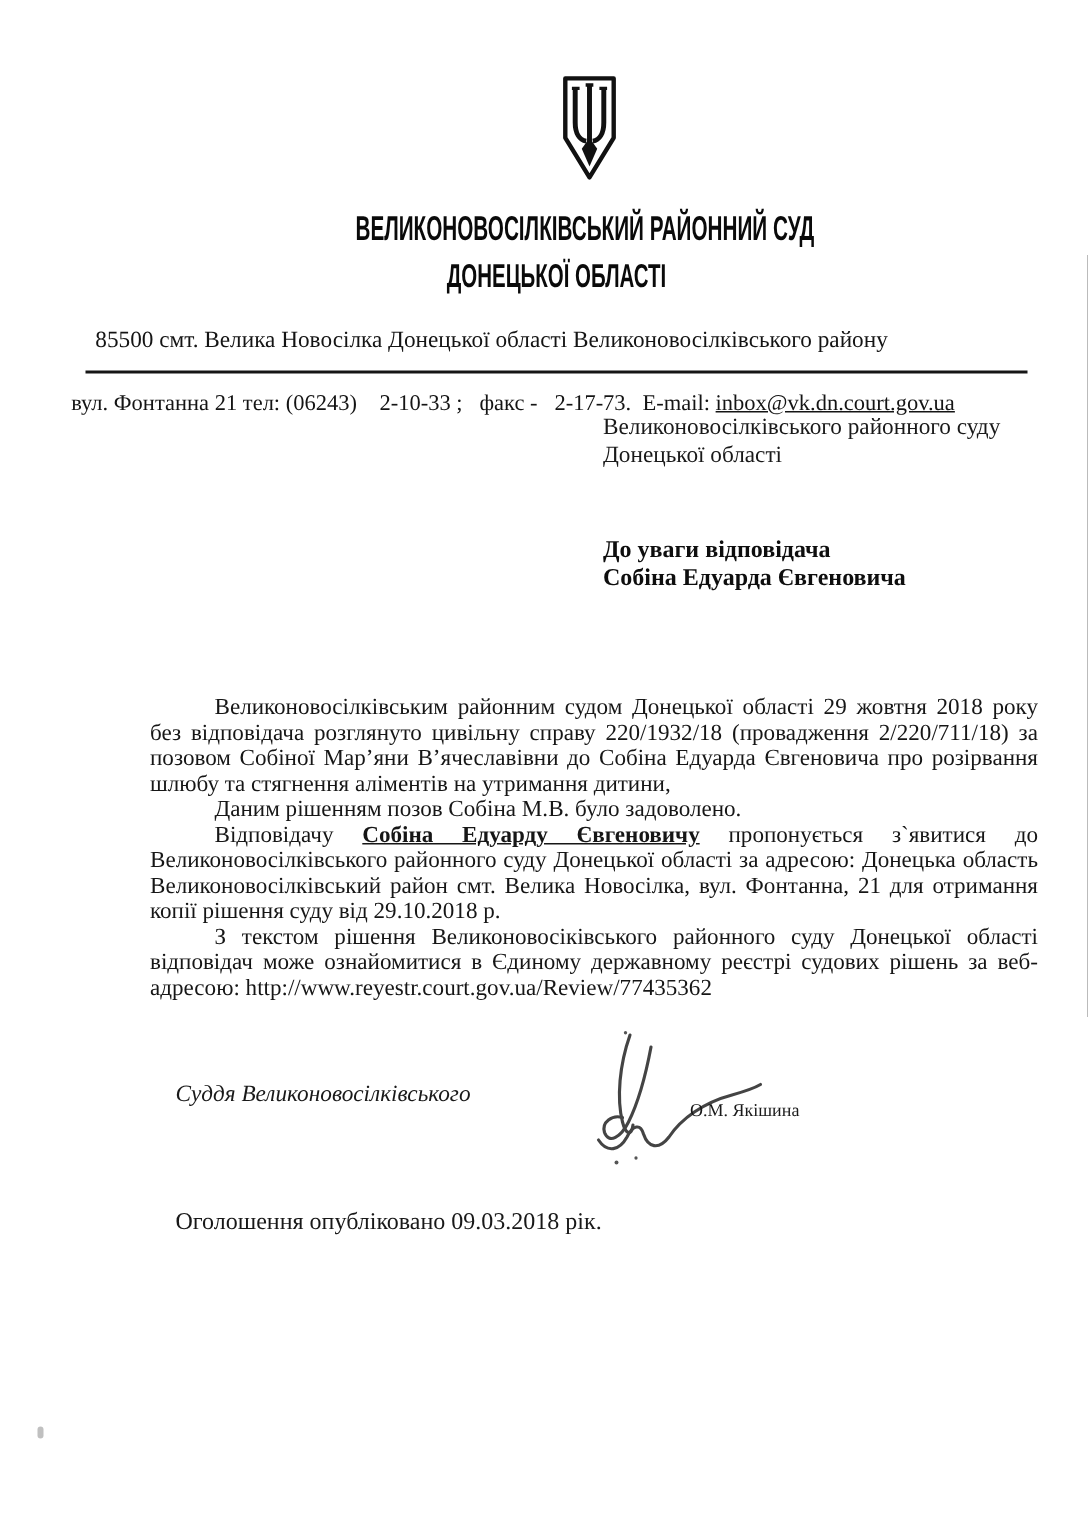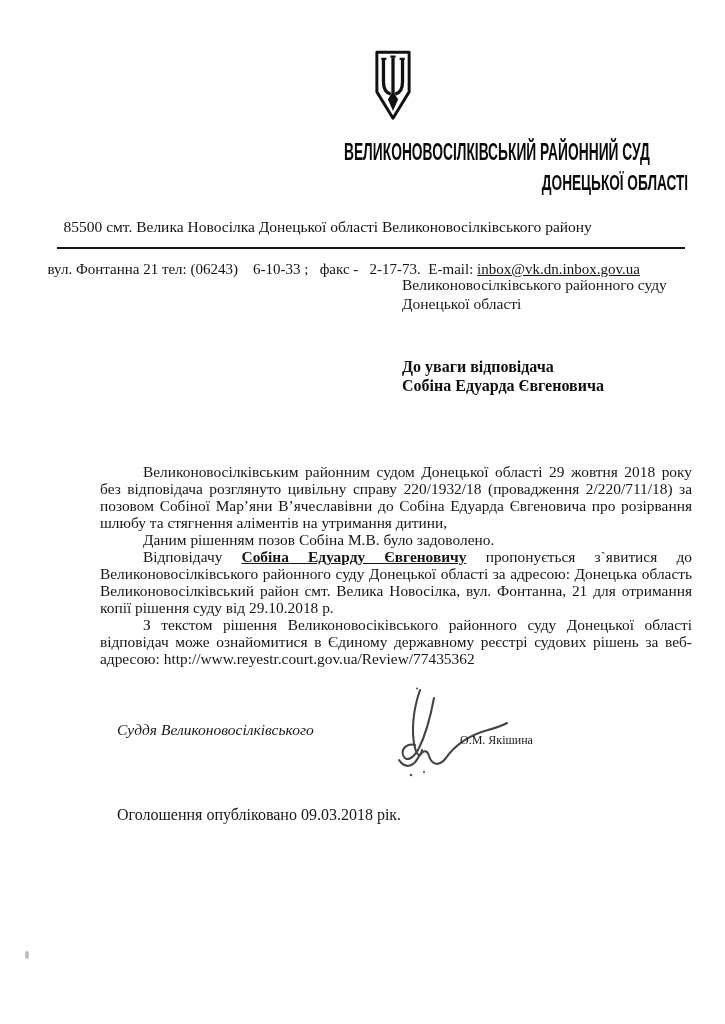--- a/index.html
+++ b/index.html
@@ -8,21 +8,21 @@
     position:relative;
     width:725px; height:1024px;
     margin:0 auto;
     background:#ffffff;
     font-family:"Liberation Serif", serif;
     color:#1c1c1c;
     overflow:hidden;
   }
   
   .emblem { position:absolute; left:371px; top:49px; width:44px; height:74px; }
-  .court-name { position:absolute; left:0; top:138px; width:725px; text-align:right;
+  .court-name { position:absolute; left:0; top:138px; width:725px; text-align:center;
     font-family:"Liberation Sans", sans-serif; font-weight:700; color:#0a0a0a; }
   .court-name .line { display:block; line-height:28px; white-space:nowrap; }
   .court-name .inner { display:inline-block; }
   .cn1 .inner { font-size:23px; transform:translateX(27px) scaleX(0.60); }
   .cn2 .inner { font-size:22px; transform:translateX(8px)  scaleX(0.62); }
   .addr { position:absolute; left:0; width:725px; text-align:left; white-space:pre; color:#141414; }
   .addr1 { top:200px; font-size:15.5px; }
   .addr1 .inner { display:inline-block; transform:translateX(48px); }
   .addr2 { top:227px; font-size:15px; }
   .addr2 .inner { display:inline-block; transform:translateX(10px); }
@@ -67,21 +67,21 @@
   <div class="court-name">
     <span class="line cn1"><span class="inner">ВЕЛИКОНОВОСІЛКІВСЬКИЙ РАЙОННИЙ СУД</span></span>
     <span class="line cn2"><span class="inner">ДОНЕЦЬКОЇ ОБЛАСТІ</span></span>
   </div>
 
   <div class="addr addr1">
     <span class="inner">85500 смт. Велика Новосілка Донецької області Великоновосілківського району</span>
   </div>
   <div class="addr addr2">
     <span class="inner">
-      <span>вул. Фонтанна 21 тел: (06243)    6-10-33 ;   факс -   2-17-73.  E-mail: </span><span class="email">inbox@vk.dn.inbox.gov.ua</span>
+      <span>вул. Фонтанна 21 тел: (06243)    2-10-33 ;   факс -   2-17-73.  E-mail: </span><span class="email">inbox@vk.dn.court.gov.ua</span>
     </span>
   </div>
   <div class="rule"></div>
 
   <div class="web-note">
     <div>Великоновосілківського районного суду</div>
     <div>Донецької області</div>
   </div>
   <div class="attention">
     <div>До уваги відповідача</div>

